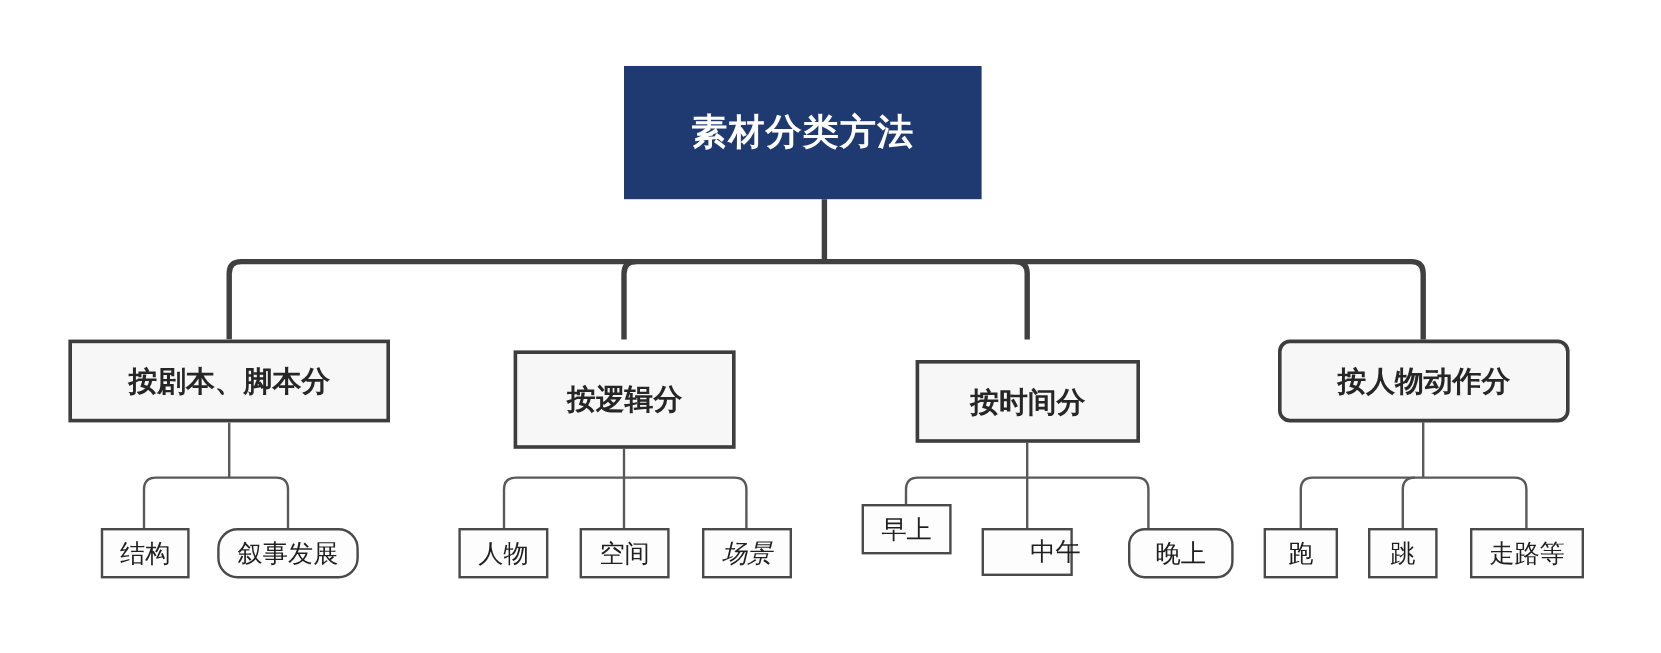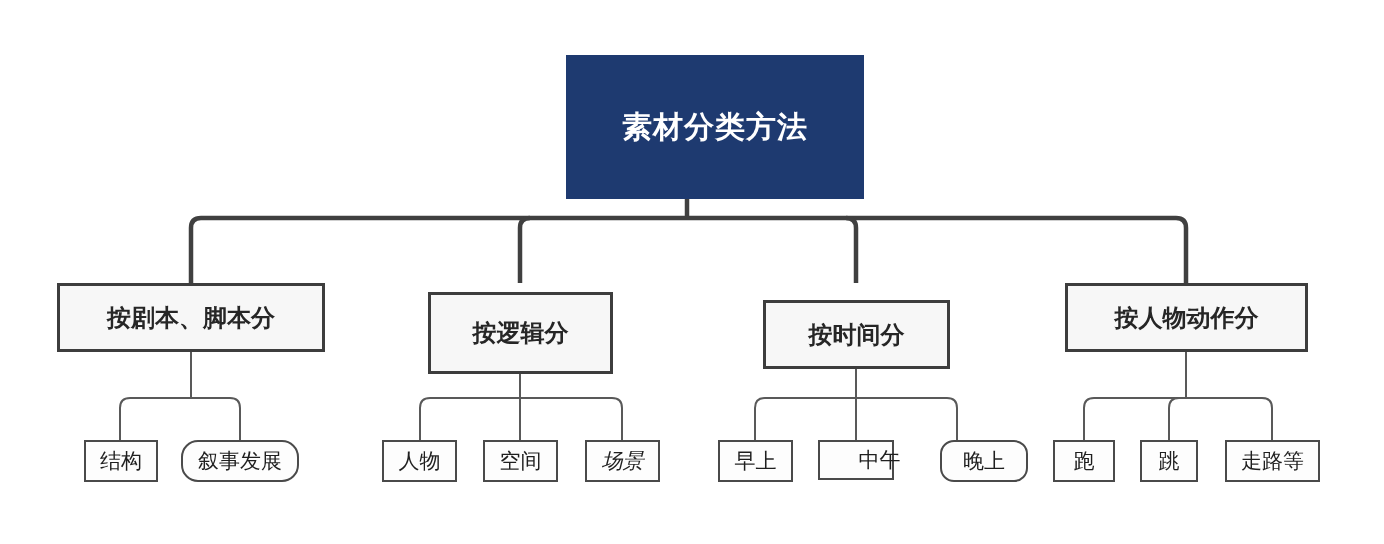--- a/index.html
+++ b/index.html
@@ -52,31 +52,31 @@
     font-weight: bold;
   }
   .node.leaf {
     background: var(--leaf-bg);
     border: 2px solid var(--leaf-border);
     color: var(--leaf-text);
     font-size: 21px;
     font-weight: normal;
   }
   
-  #n-root { left: 566px; top: 55px;  width: 298px; height: 144px; }
+  #n-root { left: 520px; top: 55px;  width: 298px; height: 111px; }
   #n-b0   { left: 57px;   top: 283px; width: 268px; height: 69px; }
   #n-b1   { left: 428px;  top: 292px; width: 185px; height: 82px; }
   #n-b2   { left: 763px;  top: 283px; width: 187px; height: 69px; margin-top: 17px; }
-  #n-b3   { left: 1065px; top: 283px; width: 243px; height: 69px; }
+  #n-b3   { left: 1065px; top: 283px; width: 243px; height: 69px; border-radius: 10px; }
   #n-b0c0 { left: 84px;   top: 440px; width: 74px;  height: 42px; }
   #n-b0c1 { left: 181px;  top: 440px; width: 118px; height: 42px; border-radius: 17px; }
   #n-b1c0 { left: 382px;  top: 440px; width: 75px;  height: 42px; font-family: Liberation Mono, monospace; }
   #n-b1c1 { left: 483px;  top: 440px; width: 75px;  height: 42px; }
   #n-b1c2 { left: 585px;  top: 440px; width: 75px;  height: 42px; font-style: italic; }
-  #n-b2c0 { left: 718px;  top: 440px; width: 75px;  height: 42px; }
+  #n-b2c0 { left: 718px;  top: 420px; width: 75px;  height: 42px; }
   #n-b2c1 { left: 818px;  top: 440px; width: 76px;  height: 40px; padding-left: 47px; }
   #n-b2c2 { left: 940px;  top: 440px; width: 88px;  height: 42px; border-radius: 14px; }
   #n-b3c0 { left: 1053px; top: 440px; width: 62px;  height: 42px; }
   #n-b3c1 { left: 1140px; top: 440px; width: 58px;  height: 42px; }
   #n-b3c2 { left: 1225px; top: 440px; width: 95px;  height: 42px; font-family: Liberation Serif, serif; }
 </style>
 </head>
 <body>
 
 <div class="canvas">

